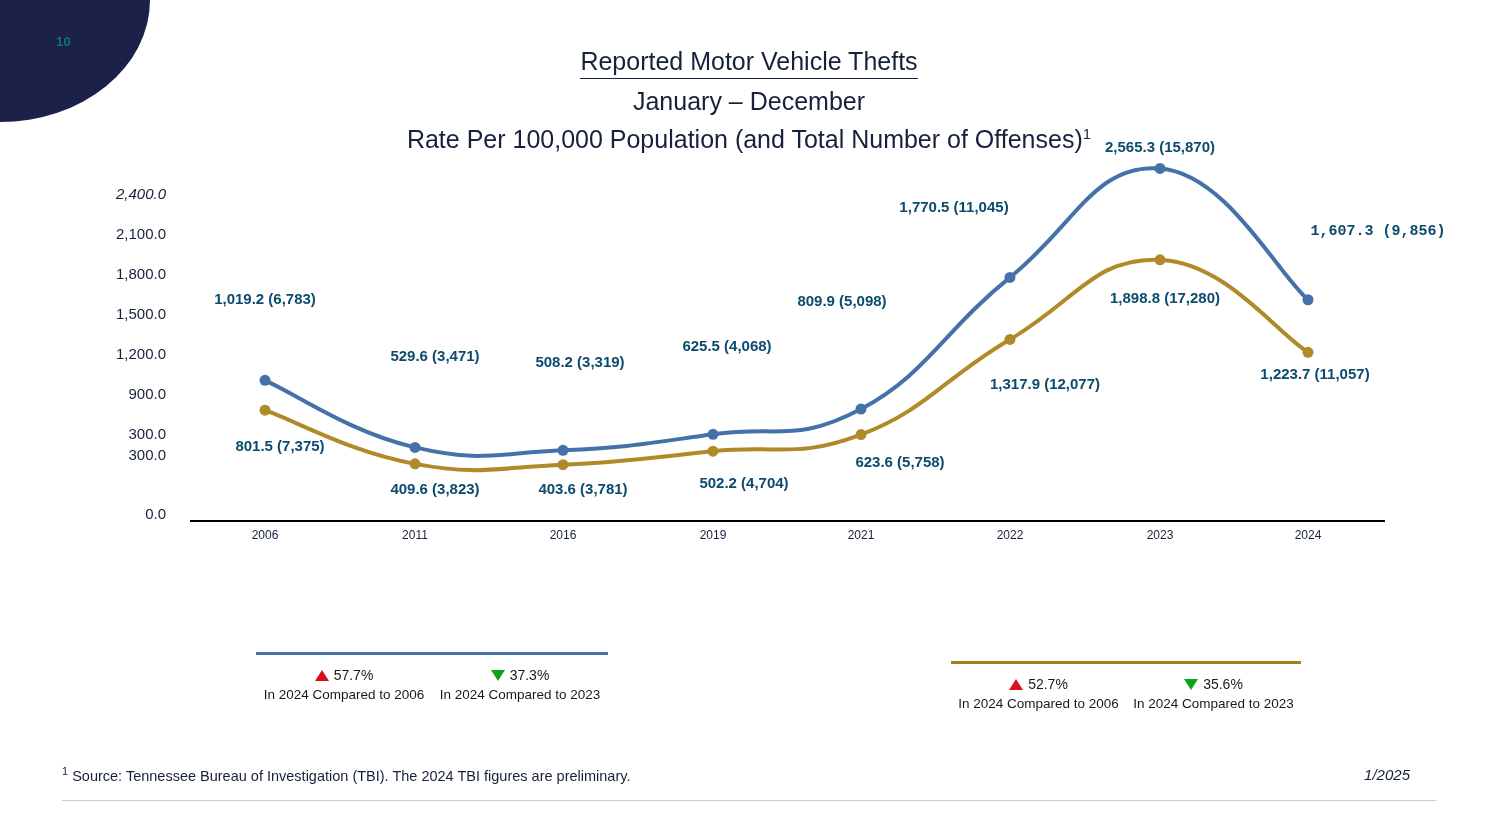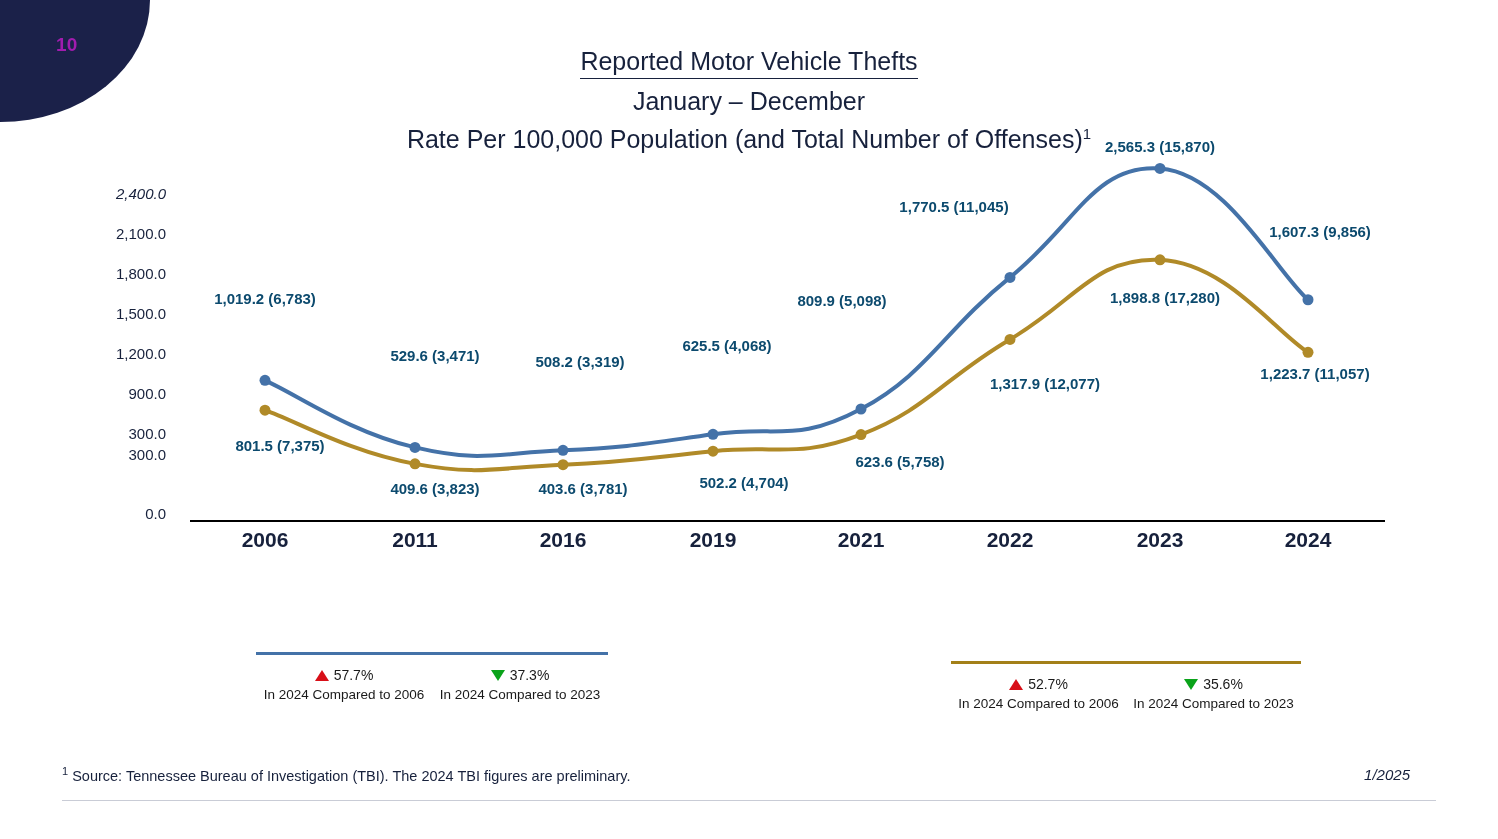--- a/index.html
+++ b/index.html
@@ -25,22 +25,22 @@
     top: 0;
     width: 150px;
     height: 122px;
     background: #1b2149;
     border-bottom-right-radius: 150px 122px;
   }
   .corner-number {
     position: absolute;
     left: 56px;
     top: 34px;
-    color: #a21caf;
-    font-size: 19px;
+    color: #0f766e;
+    font-size: 13px;
     font-weight: bold;
     letter-spacing: .3px;
   }
   
   .title-block {
     position: absolute;
     left: 0;
     right: 0;
     top: 22px;
     text-align: center;
@@ -108,25 +108,24 @@
   }
   .x-ticks {
     position: absolute;
     left: 190px;
     top: 378px;
     width: 1195px;
     height: 30px;
   }
   .x-tick {
     position: absolute;
-    font-size: 21px;
+    font-size: 12px;
     color: #17213c;
     transform: translateX(-50%);
     white-space: nowrap;
-    font-weight: bold;
   }
   .pt-label {
     position: absolute;
     font-size: 15px;
     font-weight: bold;
     color: #0c4a6e;
     white-space: nowrap;
     transform: translate(-50%, -50%);
   }
   
@@ -265,21 +264,21 @@
       </svg>
 
       
       <div class="pt-label" style="left:75px; top:148px;">1,019.2 (6,783)</div>
       <div class="pt-label" style="left:245px; top:205px;">529.6 (3,471)</div>
       <div class="pt-label" style="left:390px; top:211px;">508.2 (3,319)</div>
       <div class="pt-label" style="left:537px; top:195px;">625.5 (4,068)</div>
       <div class="pt-label" style="left:652px; top:150px;">809.9 (5,098)</div>
       <div class="pt-label" style="left:764px; top:56px;">1,770.5 (11,045)</div>
       <div class="pt-label" style="left:970px; top:-4px;">2,565.3 (15,870)</div>
-      <div class="pt-label" style="left:1130px; top:81px;">1,607.3 (9,856)</div>
+      <div class="pt-label" style="left:1188px; top:81px;font-family:Liberation Mono, monospace;">1,607.3 (9,856)</div>
 
       
       <div class="pt-label" style="left:90px; top:295px;">801.5 (7,375)</div>
       <div class="pt-label" style="left:245px; top:338px;">409.6 (3,823)</div>
       <div class="pt-label" style="left:393px; top:338px;">403.6 (3,781)</div>
       <div class="pt-label" style="left:554px; top:332px;">502.2 (4,704)</div>
       <div class="pt-label" style="left:710px; top:311px;">623.6 (5,758)</div>
       <div class="pt-label" style="left:855px; top:233px;">1,317.9 (12,077)</div>
       <div class="pt-label" style="left:975px; top:147px;">1,898.8 (17,280)</div>
       <div class="pt-label" style="left:1125px; top:223px;">1,223.7 (11,057)</div>

